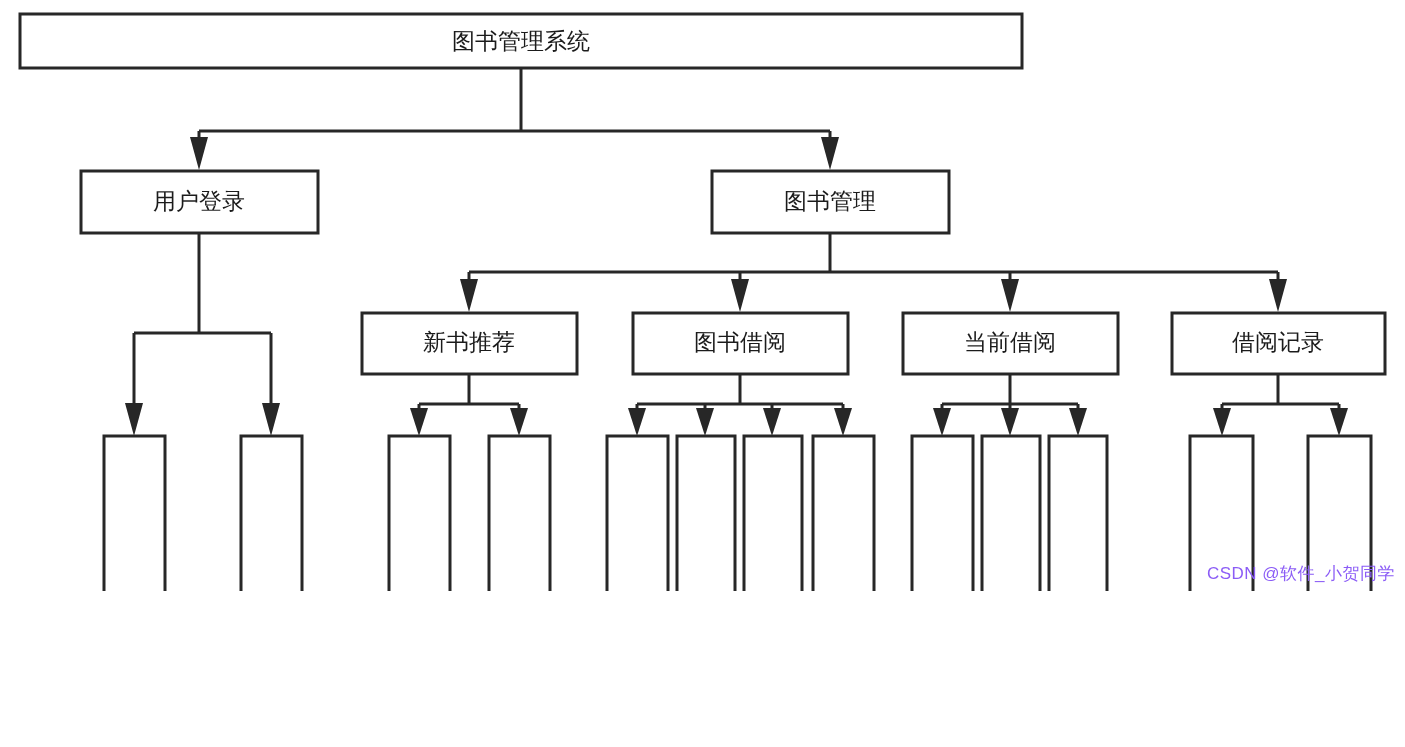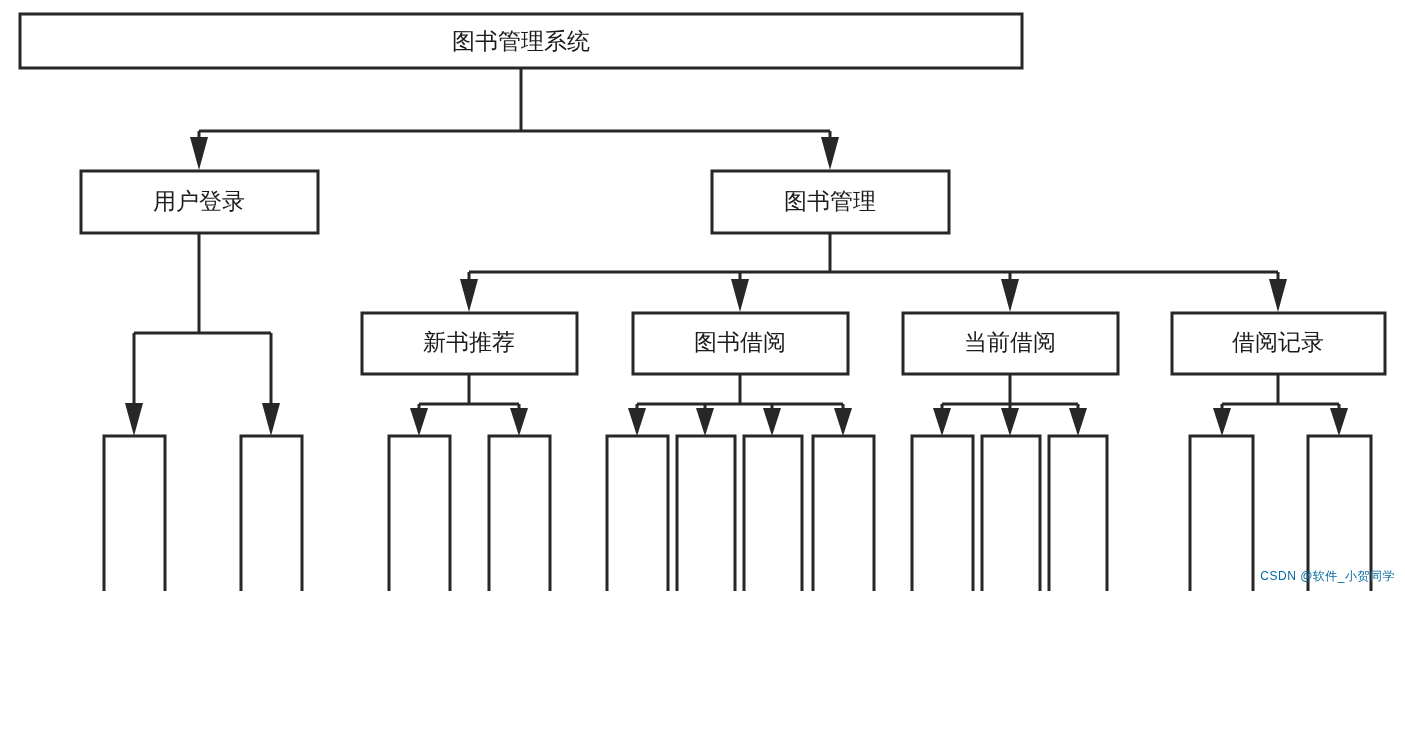--- a/index.html
+++ b/index.html
@@ -68,22 +68,22 @@
     top: 0;
     width: 1405px;
     height: 747px;
     pointer-events: none;
   }
   #watermark {
     position: absolute;
     right: 10px;
     bottom: 6px;
     font-family: "Liberation Sans", "DejaVu Sans", sans-serif;
-    font-size: 12px;
-    color: #0369a1;
+    font-size: 17px;
+    color: #8b5cf6;
     letter-spacing: 0.5px;
     white-space: pre;
     user-select: none;
   }
 </style>
 </head>
 <body>
 
 <div id="stage">
 

